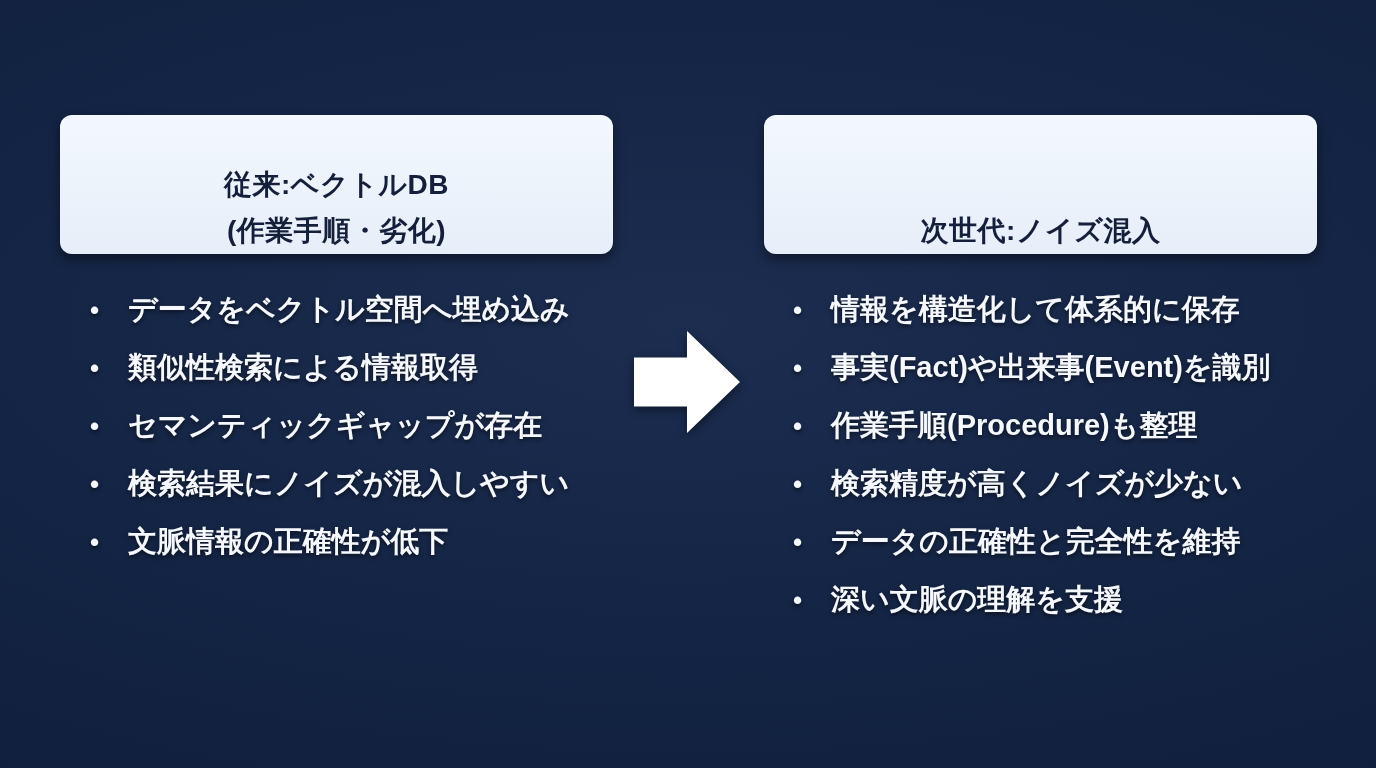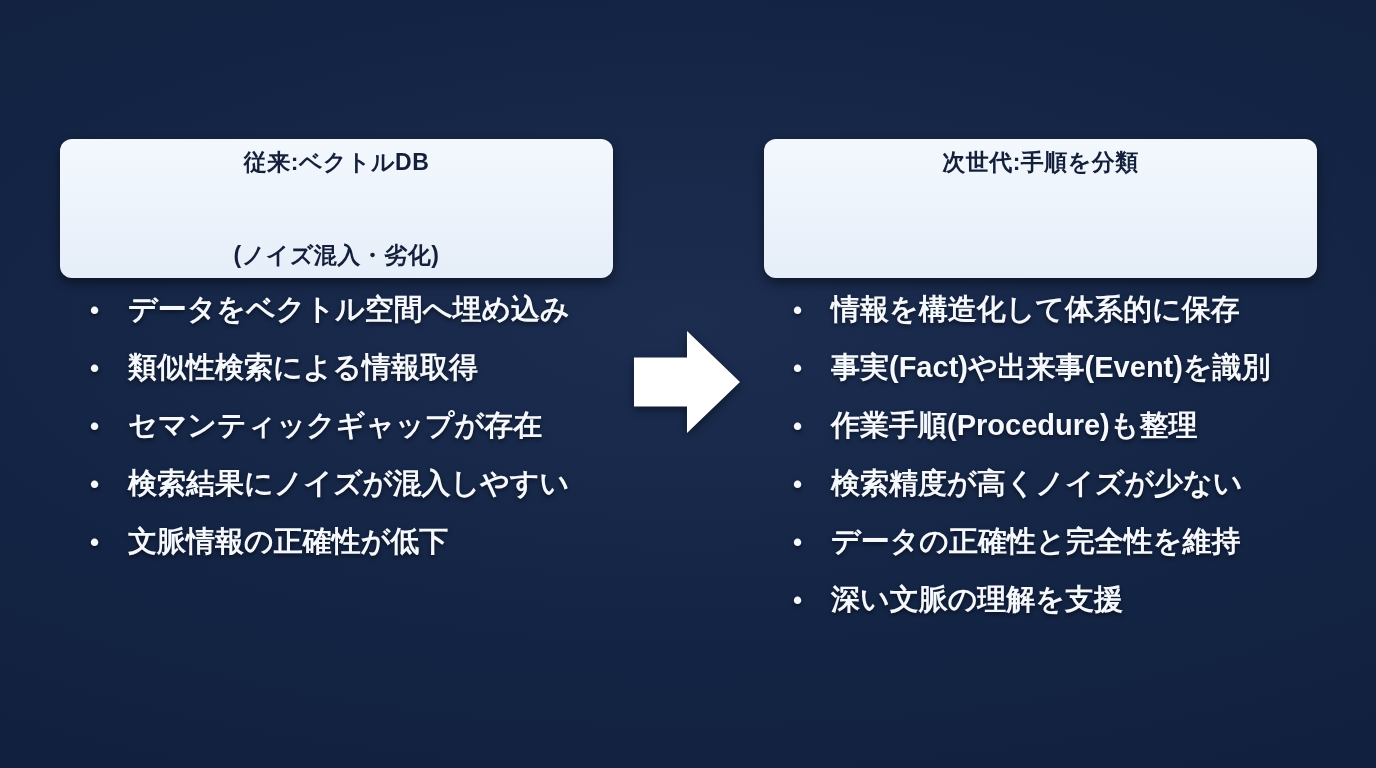--- a/index.html
+++ b/index.html
@@ -9,23 +9,23 @@
   }
   .slide {
     position: relative; width: 1376px; height: 768px;
     background: radial-gradient(ellipse 120% 90% at 50% 42%, #1c2d50 0%, #142444 45%, #0e1c38 100%);
   }
   .header-box {
     position: absolute; top: 115px; width: 553px; height: 139px;
     background: linear-gradient(180deg, #f3f8fd 0%, #e6eef9 100%);
     border-radius: 12px;
     box-shadow: 0 5px 12px rgba(0,0,0,0.45);
-    display: flex; flex-direction: column; align-items: center; justify-content: space-between;
-    color: #14203b; font-weight: 800; font-size: 23px; line-height: 46px;
-    text-align: center; letter-spacing: 0.5px; margin-top: 24px;
+    display: flex; flex-direction: column; align-items: center; justify-content: flex-end;
+    color: #14203b; font-weight: 800; font-size: 28px; line-height: 46px;
+    text-align: center; letter-spacing: 0.5px;
   }
   .header-box.left  { left: 60px; }
   .header-box.right { left: 764px; }
   .bullet-list {
     position: absolute; top: 287px; margin: 0; padding: 0; list-style: none;
     color: #f5f8fc; font-weight: 700; font-size: 29px; line-height: 45px;
     text-shadow: 0 2px 4px rgba(0,0,0,0.55);
   }
   .bullet-list.left  { left: 90px;  width: 540px; }
   .bullet-list.right { left: 793px; width: 540px; }
@@ -44,25 +44,25 @@
   }
   .arrow-wrap svg { display: block; width: 106px; height: 102px; }
 </style>
 </head>
 <body>
 
 <div class="slide">
 
   <div class="header-box left">
     <div>従来:ベクトルDB</div>
-    <div>(ノイズ混入・劣化)</div>
+    <div>(作業手順・劣化)</div>
   </div>
 
   <div class="header-box right">
-    <div>次世代:手順を分類</div>
+    <div>次世代:ノイズ混入</div>
   </div>
 
   <ul class="bullet-list right">
       <li>情報を構造化して体系的に保存</li>
       <li>事実(Fact)や出来事(Event)を識別</li>
       <li>作業手順(Procedure)も整理</li>
       <li>検索精度が高くノイズが少ない</li>
       <li>データの正確性と完全性を維持</li>
       <li>深い文脈の理解を支援</li>
     </ul>

